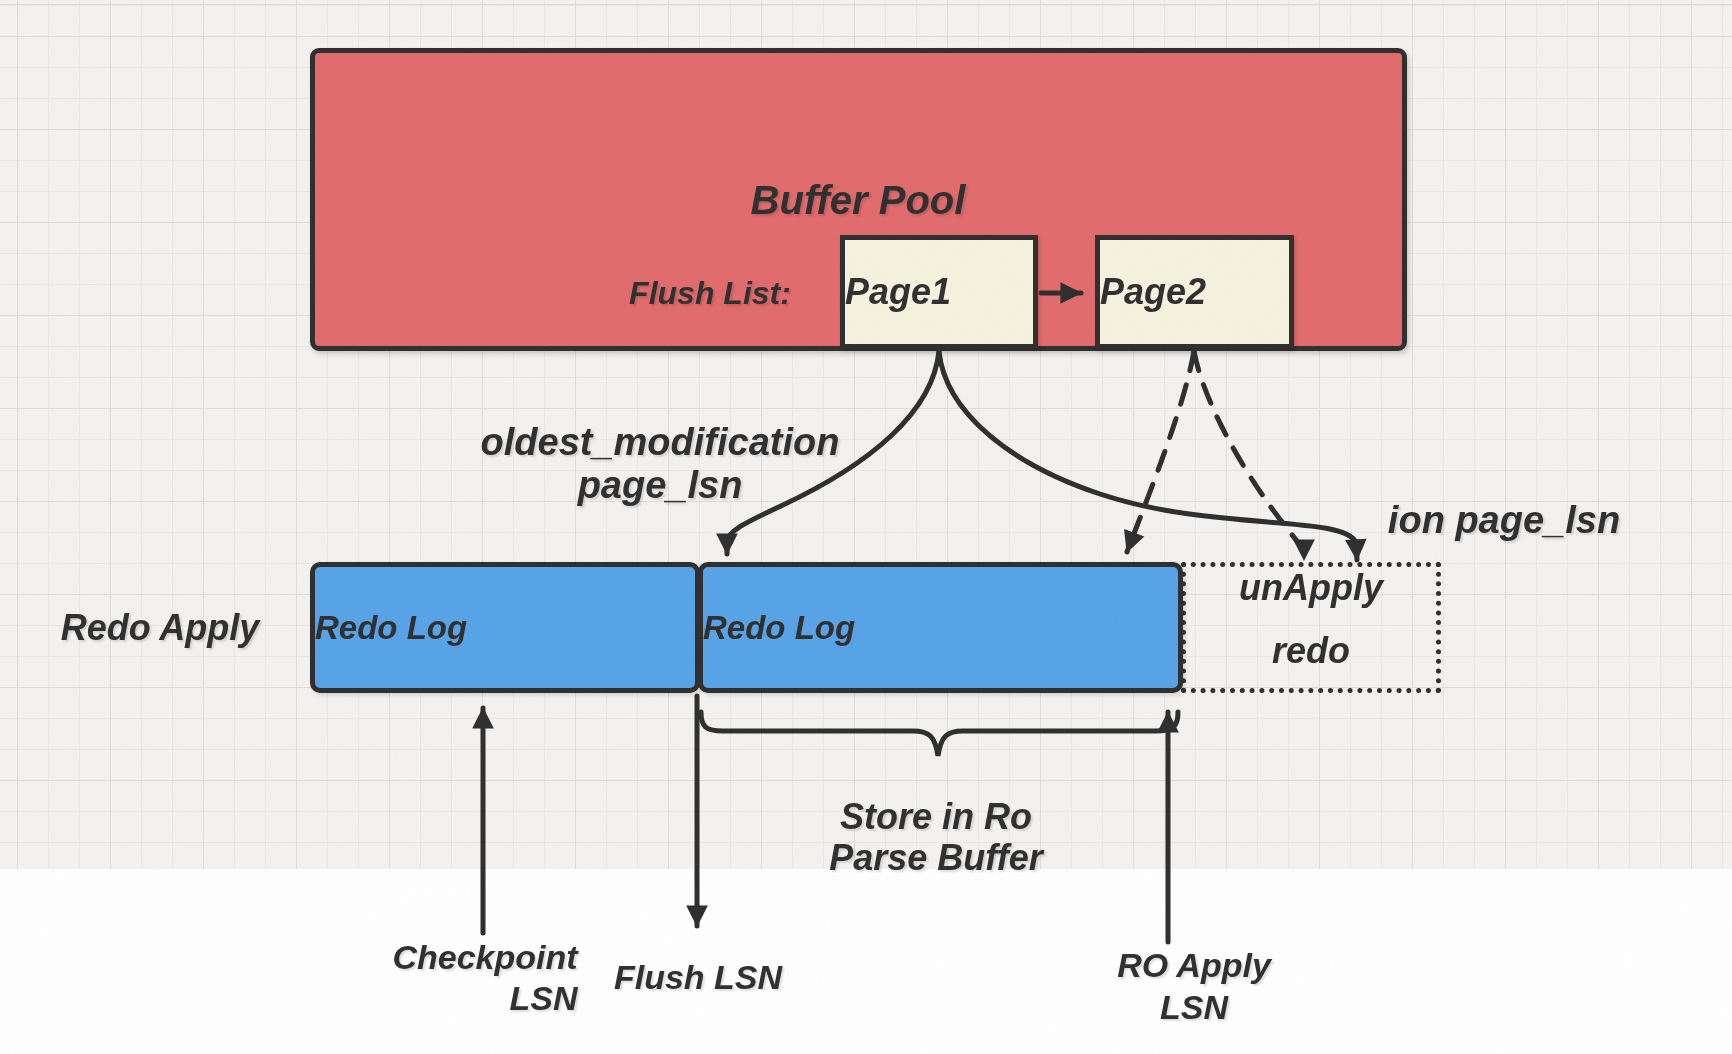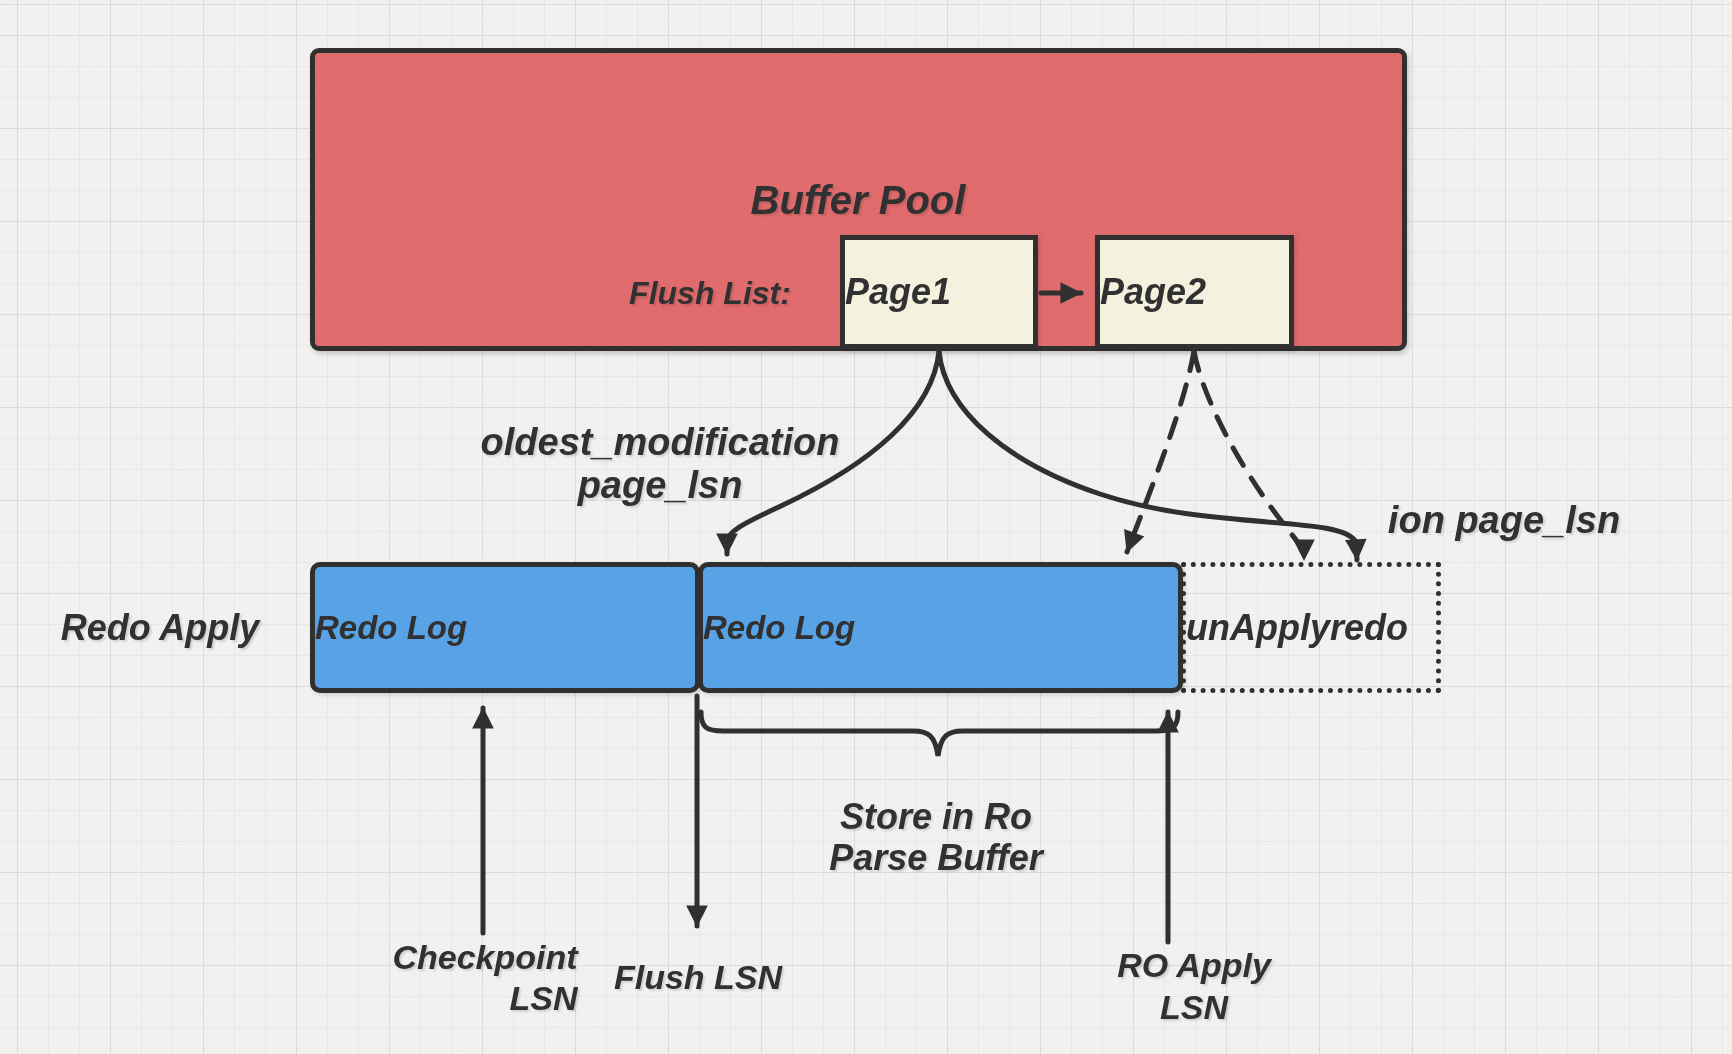--- a/index.html
+++ b/index.html
@@ -1,21 +1,21 @@
 <!DOCTYPE html>
 <html><head>
 <meta charset="utf-8">
 <style>
   html,body{margin:0;padding:0;}
   body{
     width:1732px;height:1054px;overflow:hidden;
     font-family:"Liberation Sans","DejaVu Sans",sans-serif;
   }
   .canvas{
-    position:relative;width:1732px;height:1054px;
+    position:relative;width:1732px;height:869px;
     background-color:#f3f2f0;
     background-image:
       repeating-linear-gradient(0deg,#dddcda 0 1px,transparent 1px 93px),
       repeating-linear-gradient(90deg,#dddcda 0 1px,transparent 1px 93px),
       repeating-linear-gradient(0deg,#e9e8e6 0 1px,transparent 1px 31px),
       repeating-linear-gradient(90deg,#e9e8e6 0 1px,transparent 1px 31px);
     background-position:17px 5px;
   }
   .box{
     position:absolute;box-sizing:border-box;
@@ -44,21 +44,21 @@
   .page2{left:1095px;width:199px;}
   .redobox{
     top:562px;height:131px;background:#56a2e7;border-radius:10px;
     font-size:33px;box-shadow:2px 2px 4px rgba(0,0,0,0.15);
   }
   .redo1{left:310px;width:390px;}
   .redo2{left:698px;width:485px;}
   .unapply{
     left:1181px;top:562px;width:260px;height:131px;
     border:5px dotted #2d2d2d;background:transparent;border-radius:2px;
-    font-size:36px;line-height:42px;flex-direction:row;box-shadow:none;
+    font-size:36px;line-height:42px;flex-direction:column;box-shadow:none;gap:21px;
   }
   .unapply .ln{display:block;text-align:center;}
   .lines .ln{display:block;}
   svg.overlay{position:absolute;left:0;top:0;pointer-events:none;}
   svg.overlay path{pointer-events:auto;}
   .noise{position:absolute;left:0;top:0;pointer-events:none;}
 </style>
 </head>
 <body>
 

